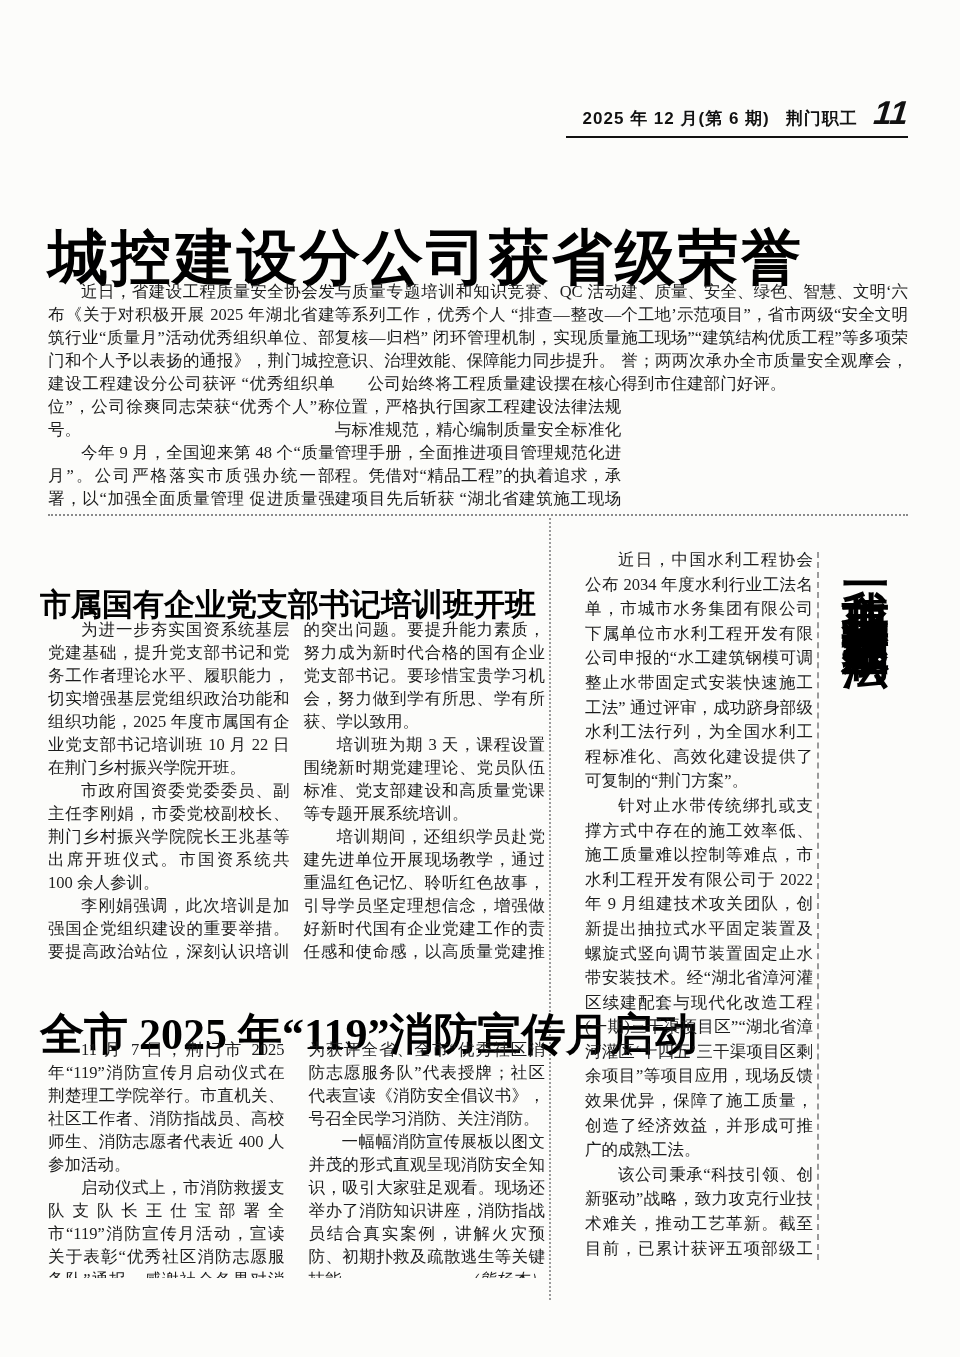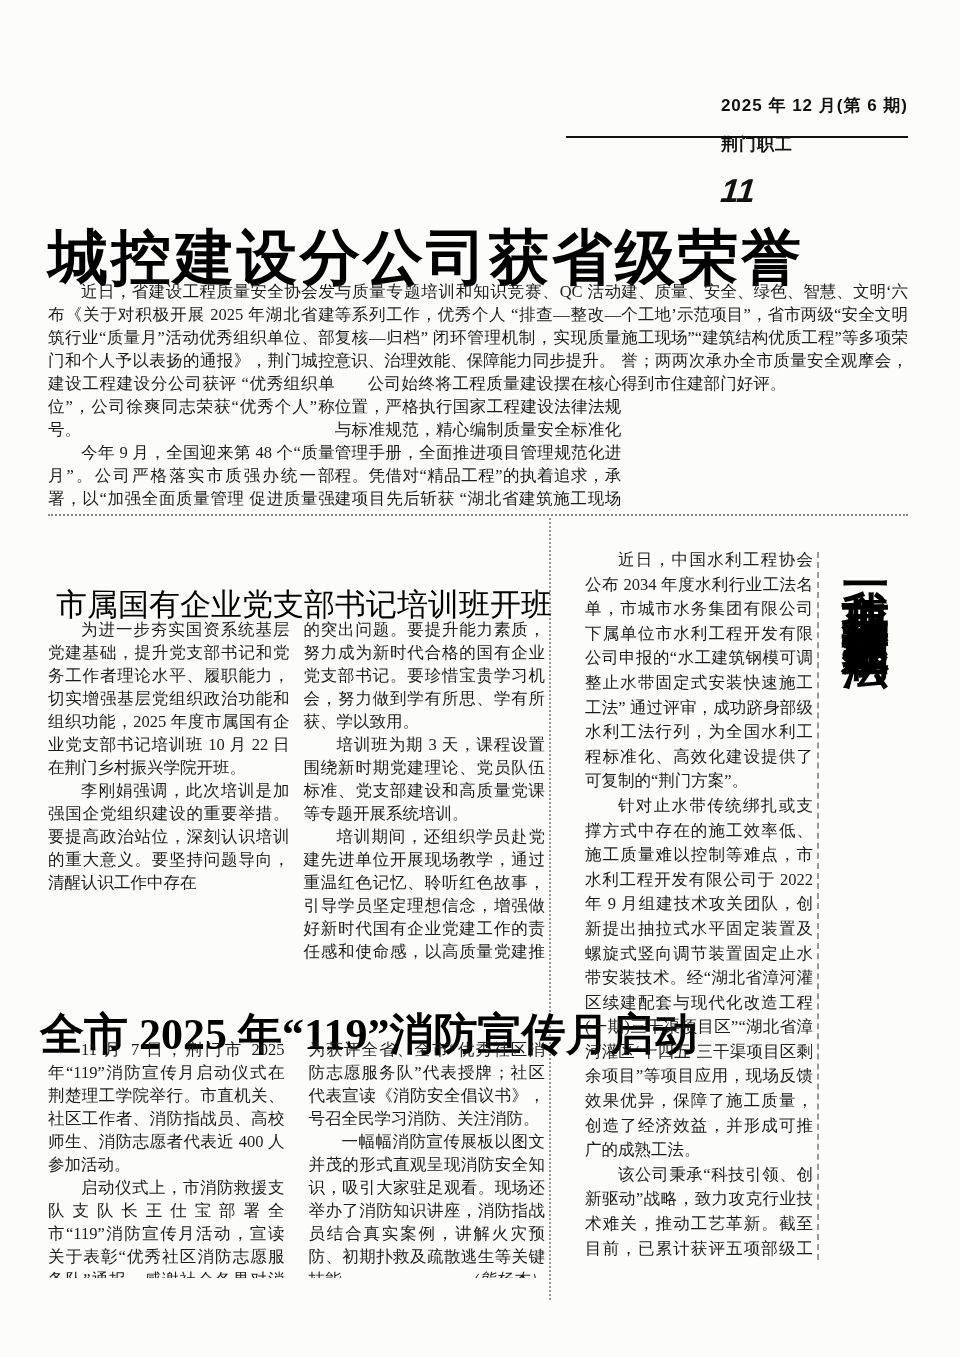--- a/index.html
+++ b/index.html
@@ -7,21 +7,21 @@
     position:relative;width:960px;height:1357px;margin:0 auto;
     background:#fcfcfa;color:#1c1c1c;
     font-family:"Liberation Serif","DejaVu Serif",serif;
     overflow:hidden;
   }
   
   .masthead{
     position:absolute;top:94px;right:52px;
     display:flex;align-items:baseline;gap:16px;
     font-family:"Liberation Sans","DejaVu Sans",sans-serif;
-    font-weight:bold;font-size:17px;color:#111;letter-spacing:1px;flex-direction:column;
+    font-weight:bold;font-size:17px;color:#111;letter-spacing:1px;
   }
   .masthead .pagenum{
     font-size:33px;font-style:italic;font-weight:bold;letter-spacing:0;
     transform:skewX(-6deg);
   }
   .header-rule{position:absolute;top:136px;left:566px;width:342px;border-top:2px solid #111;}
   
   .a1-headline{
     position:absolute;top:170px;left:48px;width:860px;height:96px;
     text-align:left;font-family:"Liberation Sans","DejaVu Sans",sans-serif;
@@ -31,21 +31,21 @@
   .a1-cols{position:absolute;top:280px;left:48px;width:860px;height:232px;
     display:flex;overflow:hidden;}
   .a1-cols .col{flex:1;}
   
   .h-divider{position:absolute;top:514px;left:48px;width:860px;border-top:2px dotted #8a8a8a;}
   .v-divider-left{position:absolute;top:518px;left:549px;height:782px;border-left:2px dotted #9a9a9a;}
   .v-divider-right{position:absolute;top:552px;left:817px;height:708px;border-left:2px dashed #9a9a9a;}
   
   .a2-headline{
     position:absolute;top:548px;left:40px;width:512px;height:62px;
-    text-align:right;font-weight:normal;font-size:31px;line-height:62px;
+    text-align:left;font-weight:bold;font-size:31px;line-height:62px;
     color:#000;white-space:nowrap;letter-spacing:0px;
   }
   .a2-cols{position:absolute;top:618px;left:48px;width:497px;height:342px;
     display:flex;gap:14px;overflow:hidden;}
   .a2-cols .col{flex:1;}
   
   .a4-headline{
     position:absolute;top:966px;left:40px;width:512px;height:64px;
     text-align:center;font-weight:900;font-size:44px;line-height:64px;
     color:#000;white-space:nowrap;
@@ -94,20 +94,21 @@
   </div>
 
   <div class="h-divider"></div>
   <div class="v-divider-left"></div>
   <div class="v-divider-right"></div>
 
   <h2 class="a2-headline">市属国有企业党支部书记培训班开班</h2>
   <div class="a2-cols">
     <div class="col">
         <p class="para indent">为进一步夯实国资系统基层党建基础，提升党支部书记和党务工作者理论水平、履职能力，切实增强基层党组织政治功能和组织功能，2025 年度市属国有企业党支部书记培训班 10 月 22 日在荆门乡村振兴学院开班。</p>
+        <p class="para indent">市政府国资委党委委员、副主任李刚娟，市委党校副校长、荆门乡村振兴学院院长王兆基等出席开班仪式。市国资系统共 100 余人参训。</p>
         <p class="para indent">李刚娟强调，此次培训是加强国企党组织建设的重要举措。要提高政治站位，深刻认识培训的重大意义。要坚持问题导向，清醒认识工作中存在</p>
       </div>
     <div class="col">
         <p class="para">的突出问题。要提升能力素质，努力成为新时代合格的国有企业党支部书记。要珍惜宝贵学习机会，努力做到学有所思、学有所获、学以致用。</p>
         <p class="para indent">培训班为期 3 天，课程设置围绕新时期党建理论、党员队伍标准、党支部建设和高质量党课等专题开展系统培训。</p>
         <p class="para indent">培训期间，还组织学员赴党建先进单位开展现场教学，通过重温红色记忆、聆听红色故事，引导学员坚定理想信念，增强做好新时代国有企业党建工作的责任感和使命感，以高质量党建推进企业高质量发展。</p>
       </div>
   </div>
 
   <h2 class="a4-headline">全市 2025 年“119”消防宣传月启动</h2>

